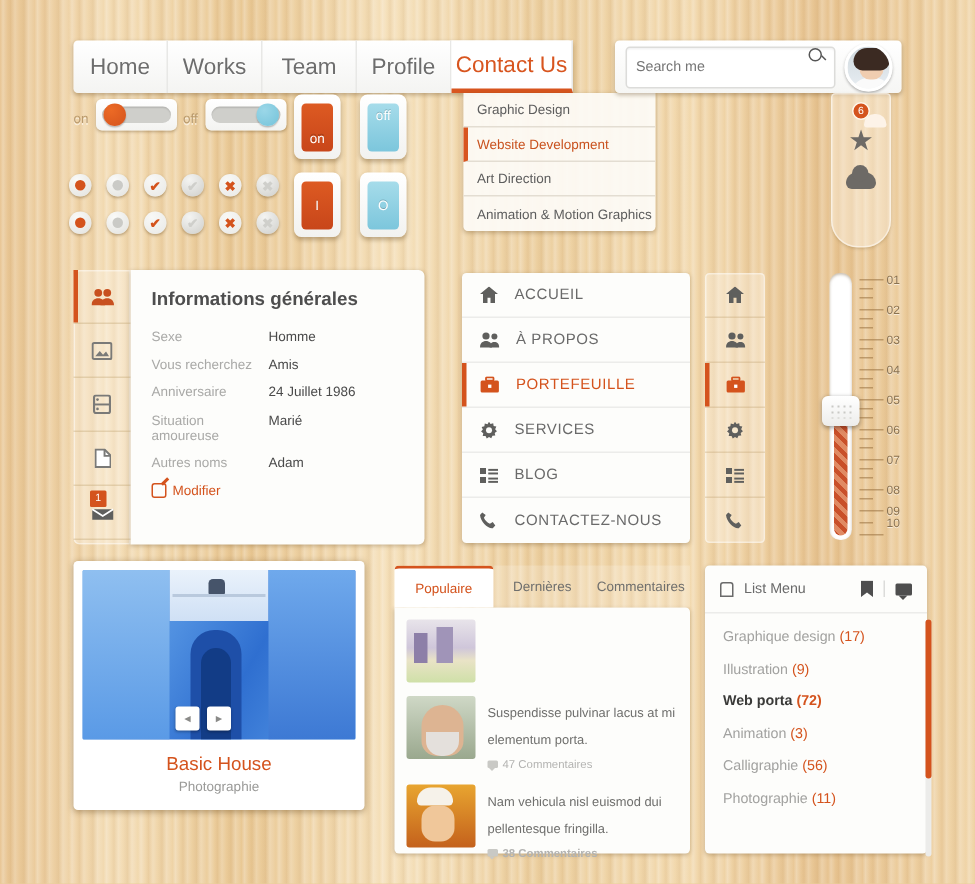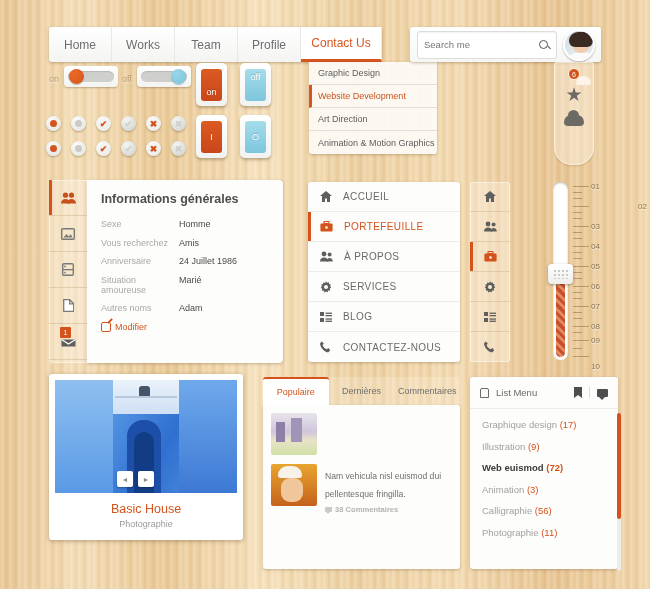--- a/index.html
+++ b/index.html
@@ -22,40 +22,40 @@
     position:relative;
     overflow:hidden;
     color:#555;
   }
 
   
   #topnav{ position:absolute; left:49px; top:27px; height:35px; display:flex;
     background:linear-gradient(#ffffff,#f4f4f2); border-radius:3px;
     box-shadow:0 1px 3px rgba(90,60,20,.35); }
   #topnav .tab{ width:63px; display:flex; align-items:center; justify-content:center;
-    font-size:12px; color:#6d6d6d; border-right:1px solid #e8e8e6; cursor:pointer;
+    font-size:15px; color:#6d6d6d; border-right:1px solid #e8e8e6; cursor:pointer;
     text-shadow:0 1px 0 #fff; }
   #topnav .tab.wide{ width:81px; }
   #topnav .tab.active{ color:#d8551f; border-bottom:3px solid #d8551f; height:35px;
     background:#fff; }
   
   #dropdown{ position:absolute; left:309px; top:62px; width:128px;
     background:rgba(253,251,246,.93); border-radius:0 0 3px 3px;
     box-shadow:0 1px 3px rgba(90,60,20,.3); }
   #dropdown .ditem{ height:23px; display:flex; align-items:center; padding-left:9px;
     font-size:9px; color:#5d5d5d; border-bottom:1px solid #e3ddd2; cursor:pointer; }
   #dropdown .ditem:last-child{ border-bottom:none; }
   #dropdown .ditem.active{ color:#c9521f; border-left:3px solid #d8551f; padding-left:6px; }
 
   
   #searchwrap{ position:absolute; left:410px; top:27px; width:191px; height:35px;
     background:linear-gradient(#ffffff,#f6f6f4); border-radius:3px;
     box-shadow:0 1px 3px rgba(90,60,20,.35); display:flex; align-items:center; }
   #searchbox{ margin-left:7px; width:140px; height:28px; border:1px solid #dcdcda;
-    border-radius:3px; background:#fff; display:flex; align-items:center;
+    border-radius:3px; background:#fff; display:flex; 
     box-shadow:0 1px 1px rgba(0,0,0,.05) inset; }
   #searchbox input{ border:0; outline:0; font-size:9.5px; color:#9a9a9a; width:115px;
     margin-left:6px; background:transparent; font-family:inherit; }
   .mag{ width:9px; height:9px; border:1.4px solid #555; border-radius:50%; position:relative; }
   .mag:after{ content:""; position:absolute; width:4px; height:1.4px; background:#555;
     transform:rotate(45deg); right:-4px; bottom:0px; }
   #avatar{ width:32px; height:32px; border-radius:50%; margin-left:6px;
     border:2px solid #fff; box-shadow:0 1px 2px rgba(0,0,0,.3); overflow:hidden;
     background:linear-gradient(#cfd8de,#e8eef2); position:relative; }
   #avatar .hair{ position:absolute; left:4px; top:1px; width:24px; height:15px;
@@ -396,36 +396,36 @@
   </div>
 </div>
 
 <div id="vmenu">
   <div class="vrow">
     <svg width="12" height="11" viewBox="0 0 12 11">
         <path d="M6 0L0 5h2v6h3V7.5h2V11h3V5h2z" fill="#5f5f5d"></path>
       </svg>
     <span>ACCUEIL</span>
     </div>
-  <div class="vrow active">
-    <svg width="13" height="11" viewBox="0 0 13 11">
-        <rect x="4" y="0.5" width="5" height="2.2" rx="0.6" fill="none" stroke="#d4531d" stroke-width="1.2"></rect>
-        <rect x="0.4" y="2.6" width="12.2" height="8" rx="1" fill="#d4531d"></rect>
-        <rect x="5.4" y="5.4" width="2.2" height="2.2" fill="#fff"></rect>
-      </svg>
-    <span>PORTEFEUILLE</span>
-    </div>
   <div class="vrow">
     <svg width="13" height="11" viewBox="0 0 13 11">
         <circle cx="4" cy="3" r="2.4" fill="#5f5f5d"></circle>
         <circle cx="9.6" cy="3.4" r="2" fill="#5f5f5d"></circle>
         <path d="M0 10.6c0-2.8 1.8-4.2 4-4.2s4 1.4 4 4.2z" fill="#5f5f5d"></path>
         <path d="M6.4 10.6c0-2.4 1.4-3.6 3.2-3.6s3.2 1.2 3.2 3.6z" fill="#5f5f5d"></path>
       </svg>
     <span>À PROPOS</span>
+    </div>
+  <div class="vrow active">
+    <svg width="13" height="11" viewBox="0 0 13 11">
+        <rect x="4" y="0.5" width="5" height="2.2" rx="0.6" fill="none" stroke="#d4531d" stroke-width="1.2"></rect>
+        <rect x="0.4" y="2.6" width="12.2" height="8" rx="1" fill="#d4531d"></rect>
+        <rect x="5.4" y="5.4" width="2.2" height="2.2" fill="#fff"></rect>
+      </svg>
+    <span>PORTEFEUILLE</span>
     </div>
   <div class="vrow">
     <svg width="12" height="12" viewBox="0 0 12 12">
         <path d="M6 0.2l1 1.5 1.8-.5.3 1.8 1.8.4-.8 1.7 1.2 1.4-1.5 1.1.4 1.8-1.9.1-.8 1.7L6 10.4l-1.5 1-.8-1.7-1.9-.1.4-1.8L0.7 6.7 1.9 5.3 1.1 3.6 2.9 3.2 3.2 1.4 5 1.9z" fill="#5f5f5d"></path>
         <circle cx="6" cy="5.9" r="2" fill="#fdfdfb"></circle>
       </svg>
     <span>SERVICES</span>
     </div>
   <div class="vrow">
     <svg width="12" height="10" viewBox="0 0 12 10">
@@ -494,37 +494,37 @@
   <div id="rtrack">
     <div id="rfill"></div>
   </div>
   <div id="rknob">
       <i></i>
     </div>
   <div class="tickwrap">
     <div class="tick" style="top:8px;  width:16px;"></div>
     <div class="tlab" style="top:8px;">01</div>
     <div class="tick" style="top:28px; width:16px;"></div>
-    <div class="tlab" style="top:28px;margin-left:47px;">02</div>
+    <div class="tlab" style="top:28px;">02</div>
     <div class="tick" style="top:48px; width:16px;"></div>
     <div class="tlab" style="top:48px;">03</div>
     <div class="tick" style="top:68px; width:16px;"></div>
     <div class="tlab" style="top:68px;">04</div>
     <div class="tick" style="top:88px; width:16px;"></div>
     <div class="tlab" style="top:88px;">05</div>
     <div class="tick" style="top:108px;width:16px;"></div>
     <div class="tlab" style="top:108px;">06</div>
     <div class="tick" style="top:128px;width:16px;"></div>
     <div class="tlab" style="top:128px;">07</div>
     <div class="tick" style="top:148px;width:16px;"></div>
     <div class="tlab" style="top:148px;">08</div>
     <div class="tick" style="top:162px;width:16px;"></div>
     <div class="tlab" style="top:162px;">09</div>
     <div class="tick" style="top:178px;width:16px;"></div>
-    <div class="tlab" style="top:188px;">10</div>
+    <div class="tlab" style="top:170px;">10</div>
     <div class="tick" style="top:14px; width:9px;"></div>
     <div class="tick" style="top:20px; width:9px;"></div>
     <div class="tick" style="top:34px; width:9px;"></div>
     <div class="tick" style="top:40px; width:9px;"></div>
     <div class="tick" style="top:54px; width:9px;"></div>
     <div class="tick" style="top:60px; width:9px;"></div>
     <div class="tick" style="top:74px; width:9px;"></div>
     <div class="tick" style="top:80px; width:9px;"></div>
     <div class="tick" style="top:94px; width:9px;"></div>
     <div class="tick" style="top:100px;width:9px;"></div>
@@ -561,20 +561,30 @@
   <div id="tabstrip">
     <div class="ttab active">Populaire</div>
     <div class="ttab">Dernières</div>
     <div class="ttab">Commentaires</div>
   </div>
   <div id="tablist">
     <div class="post">
       <span class="thumb th1"></span>
     </div>
     <div class="post">
+      <span class="thumb th2"></span>
+      <span class="ptext">
+        <span class="ptitle">Suspendisse pulvinar lacus at mi elementum porta.</span>
+        <span class="pmeta">
+          <i class="bub"></i>
+          <b style="font-weight:normal">47 Commentaires</b>
+        </span>
+      </span>
+    </div>
+    <div class="post">
       <span class="thumb th3"></span>
       <span class="ptext">
         <span class="ptitle">Nam vehicula nisl euismod dui pellentesque fringilla.</span>
         <span class="pmeta">
           <i class="bub"></i>
           <b style="font-weight:bold">38 Commentaires</b>
         </span>
       </span>
     </div>
   </div>
@@ -589,21 +599,21 @@
     <span class="chat"></span>
   </div>
   <div id="lmlist">
     <div class="lmrow">
       <span>Graphique design</span>
       <span class="cnt">(17)</span></div>
     <div class="lmrow">
       <span>Illustration</span>
       <span class="cnt">(9)</span></div>
     <div class="lmrow active">
-      <span>Web euismod</span>
+      <span>Web porta</span>
       <span class="cnt">(72)</span></div>
     <div class="lmrow">
       <span>Animation</span>
       <span class="cnt">(3)</span></div>
     <div class="lmrow">
       <span>Calligraphie</span>
       <span class="cnt">(56)</span></div>
     <div class="lmrow">
       <span>Photographie</span>
       <span class="cnt">(11)</span></div>

